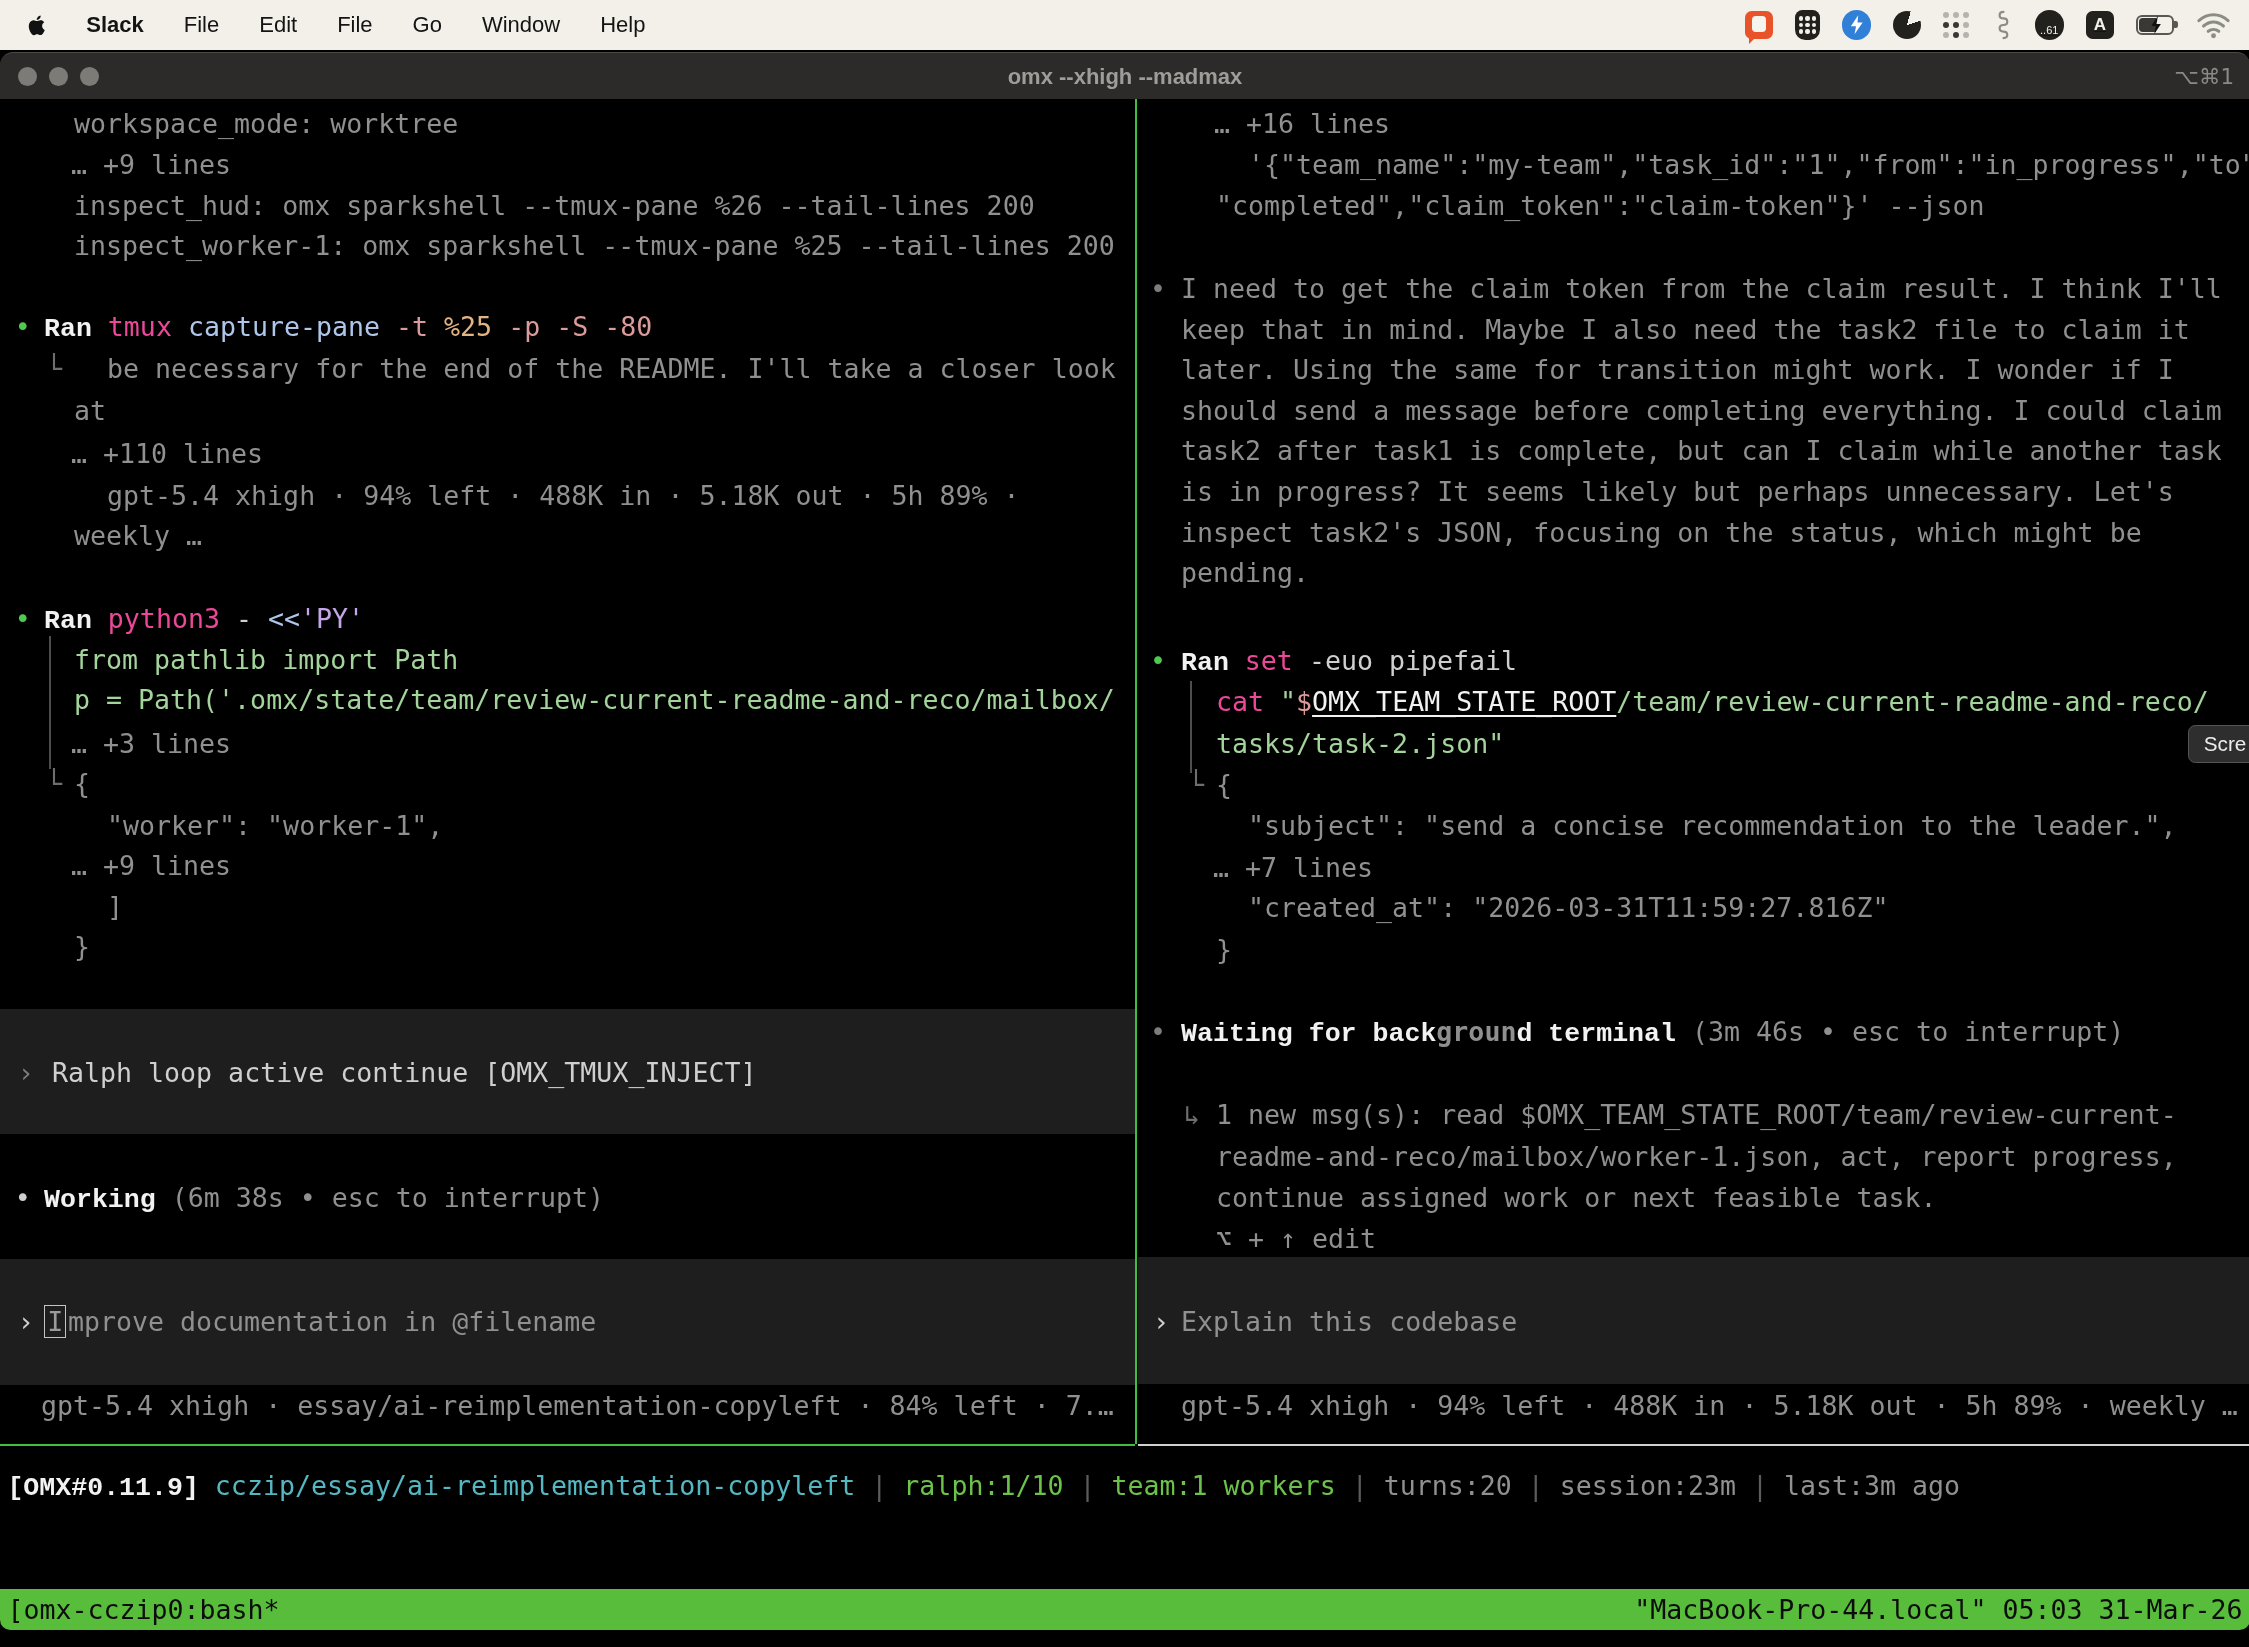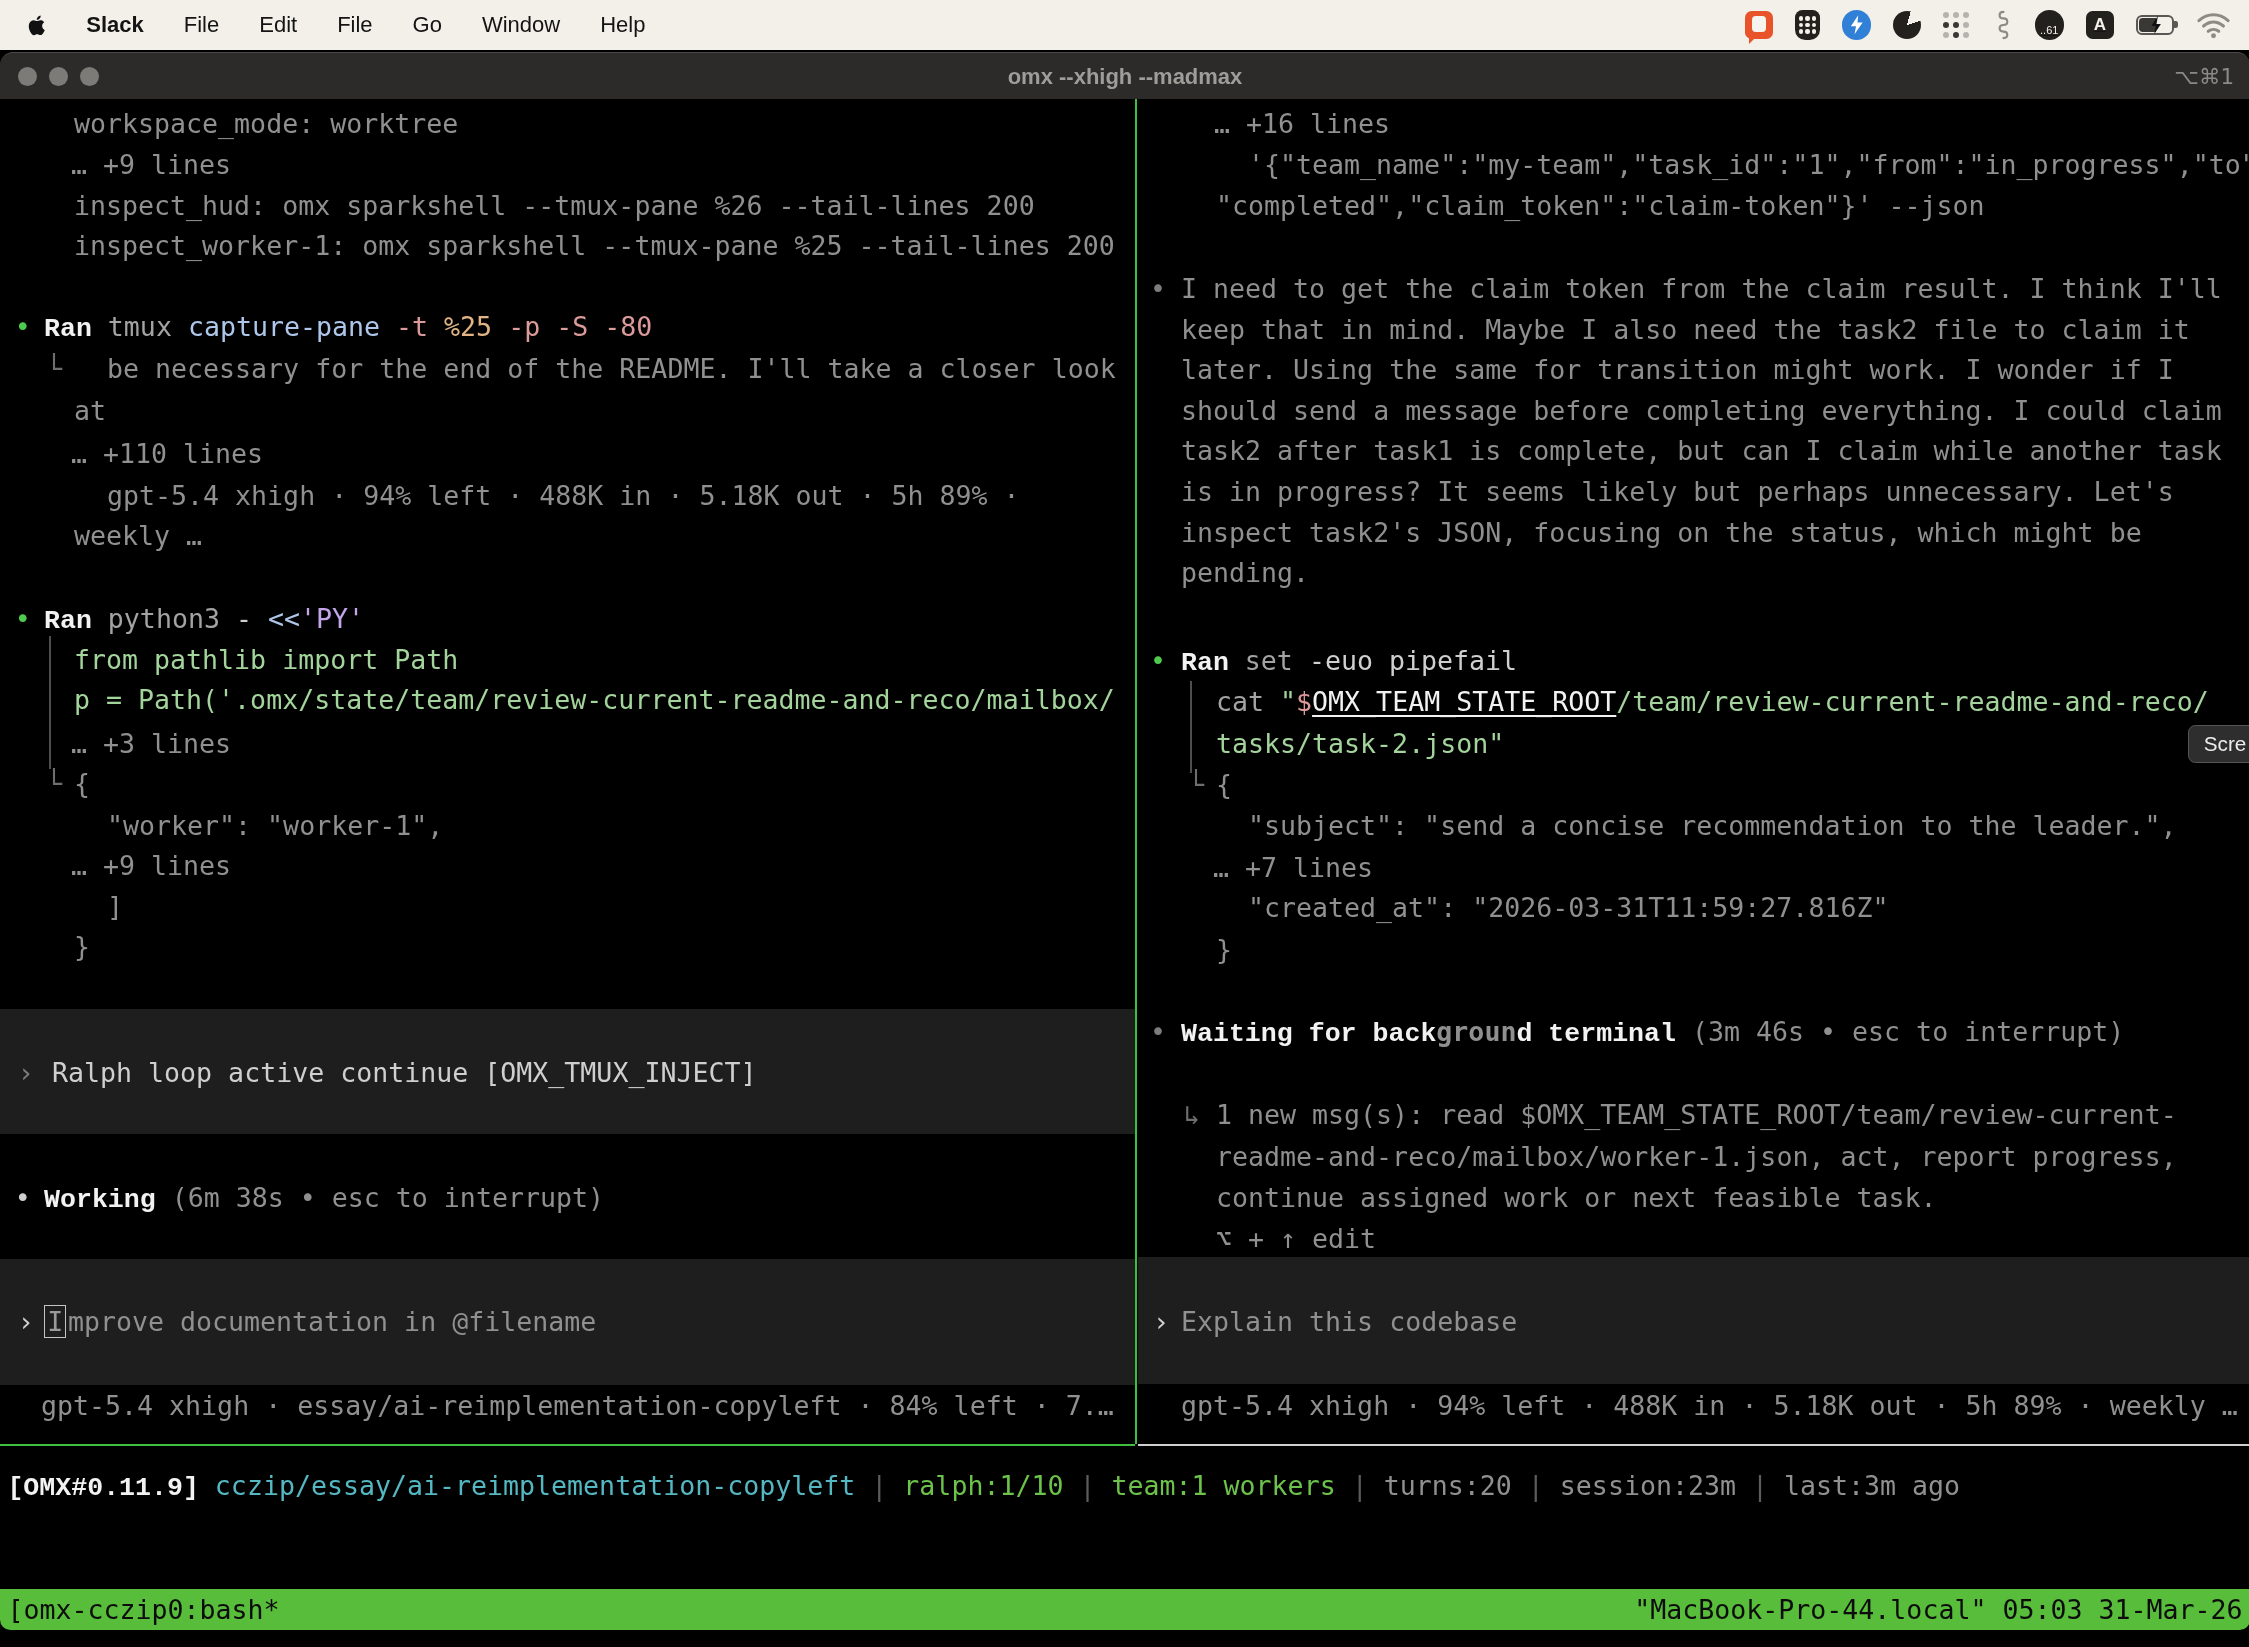--- a/index.html
+++ b/index.html
@@ -67,21 +67,21 @@
   .tline{position:absolute;left:0;width:100%;height:41px;white-space:pre;}
   .tpart{position:absolute;top:0;line-height:41px;white-space:pre;}
 
   .c-out{color:#909090;}
   .c-dim{color:#6e6e6e;}
   .c-dim2{color:#7d7d7d;}
   .c-fg{color:#cfcfcf;}
   .c-w{color:#f2f2f2;font-weight:700;font-family:Liberation Mono, monospace;}
   .c-wdim{color:#8f8f8f;font-weight:700;}
   .c-grn{color:#4ecb4e;}
-  .c-blu{color:#a3a3a3;}
+  .c-blu{color:#ec4899;}
   .c-blu2{color:#aec6ea;}
   .c-pnk{color:#dc9a9a;}
   .c-org{color:#e2b484;}
   .c-pur{color:#c2a6e8;}
   .c-gstr{color:#a3d49b;}
   .c-wu{color:#f2f2f2;text-decoration:underline;text-underline-offset:4.4px;}
   .c-it{color:#8f8f8f;}
   .c-cyn{color:#54b7c2;}
   .c-grn2{color:#6cc24a;}
   .c-sep{color:#5c5c5c;}

